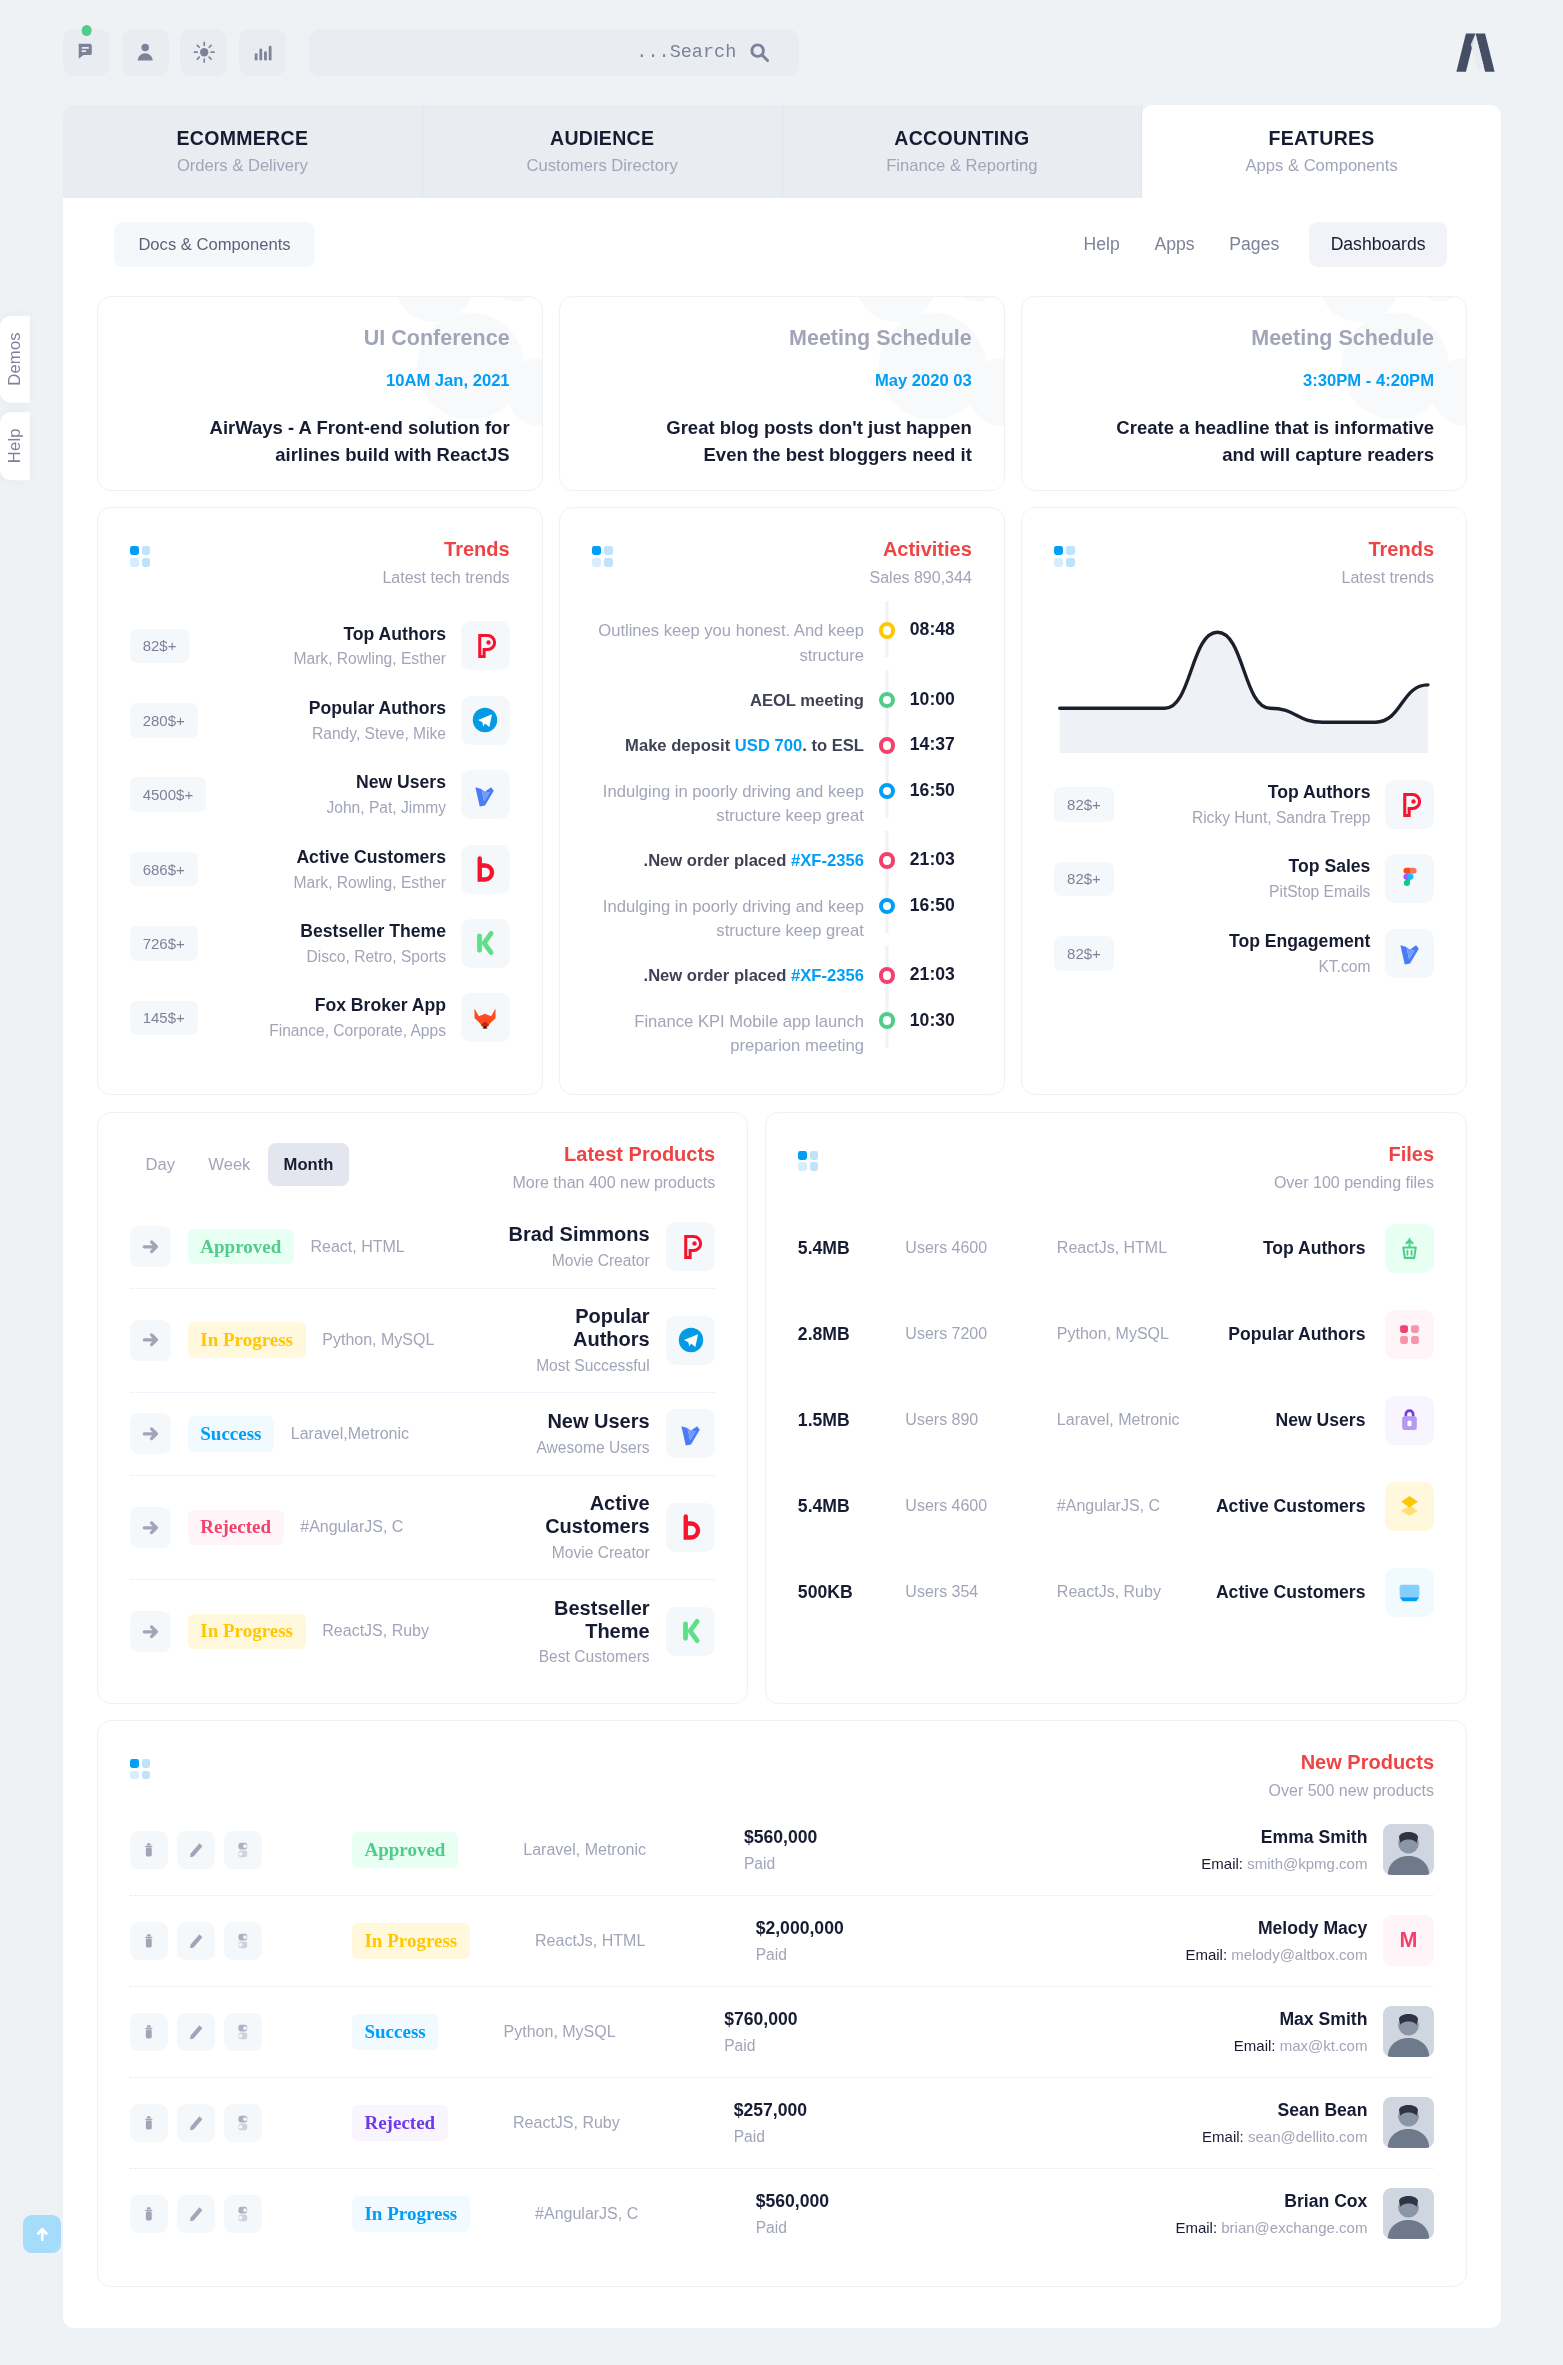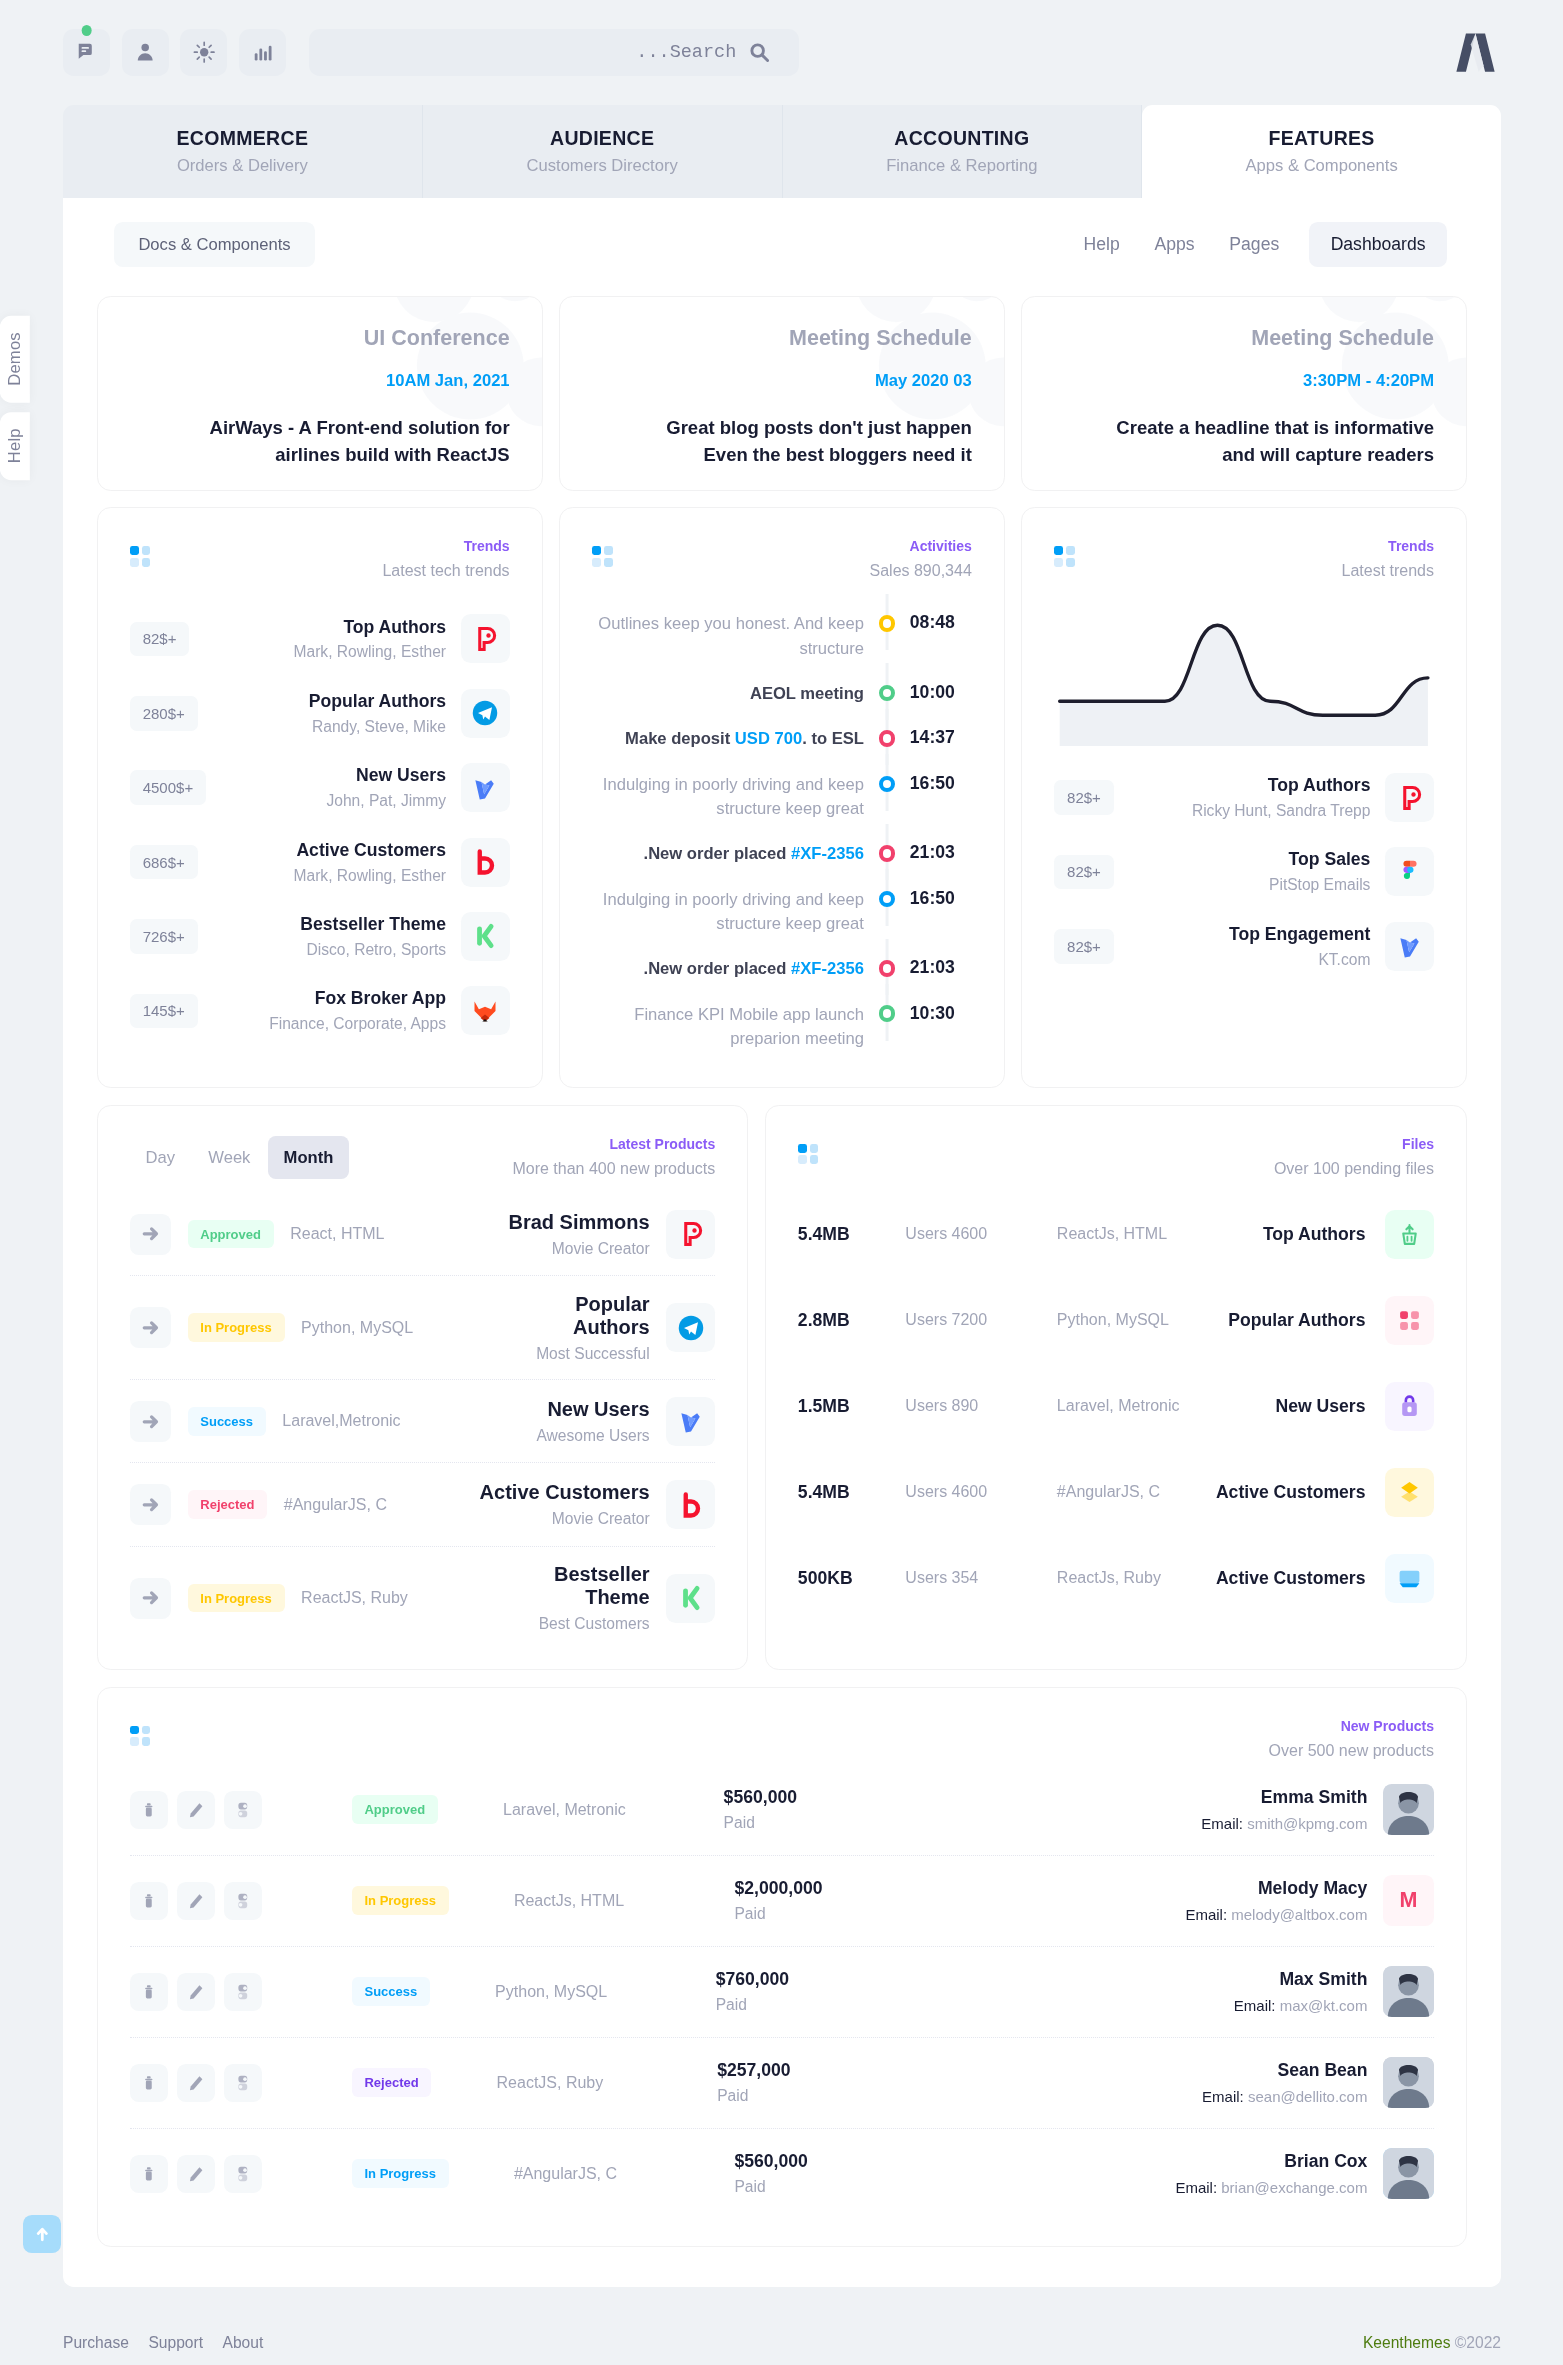--- a/index.html
+++ b/index.html
@@ -162,21 +162,21 @@
   .wc-dots { width: 23.4px; height: 23.4px; flex: none; margin-top: 7.8px; }
   .wc-dots i {
     display: block; width: 8.8px; height: 8.8px; border-radius: 2.4px; float: left;
     margin: 0 2.9px 2.9px 0;
   }
   .wc-dots i:nth-child(1) { background: #009ef7; }
   .wc-dots i:nth-child(2) { background: #bfe3fb; }
   .wc-dots i:nth-child(3) { background: #d7ecfc; }
   .wc-dots i:nth-child(4) { background: #bfe3fb; }
   .wc-titles { flex: 1; text-align: right; }
-  .wc-title { font-size: 14px; font-weight: 700; color: #8b5cf6; }
+  .wc-title { font-size: 20px; font-weight: 700; color: #ef4444; }
   .wc-sub { font-size: 16px; color: #a1a5b7; margin-top: 7.8px; }
 
   
   .trend-list { padding: 21.5px 32px 26px 32px; }
   .trend-row {
     display: flex; align-items: center; gap: 14.6px;
     padding: 12.7px 0;
   }
   .badge-pill {
     background: #f5f8fa; border-radius: 6.8px;
@@ -243,21 +243,21 @@
     border-bottom: 1.5px dotted #e4e6ef;
   }
   .prow:last-child { border-bottom: none; }
   .arrow-tile {
     width: 41px; height: 41px; border-radius: 8.8px; background: #f5f8fa;
     display: flex; align-items: center; justify-content: center; flex: none;
   }
   .arrow-tile svg { width: 19.5px; height: 19.5px; stroke: #a1a5b7; fill: none; stroke-width: 8; }
   .status-badge {
     border-radius: 5.9px; padding: 6.8px 12.7px;
-    font-size: 13px; font-weight: 700; flex: none;
+    font-size: 19px; font-weight: 700; flex: none; font-family: Liberation Serif, serif;
   }
   .ptech { font-size: 16px; color: #a1a5b7; flex: none; width: 161px; }
   .pspacer { flex: 1; }
   .pname-wrap { text-align: right; }
   .pname { font-size: 20px; font-weight: 700; color: #181c32; }
   .prole { font-size: 15.6px; color: #a1a5b7; margin-top: 5.9px; }
 
   
   .flist { padding: 13.7px 32px 19.5px 32px; }
   .frow {

